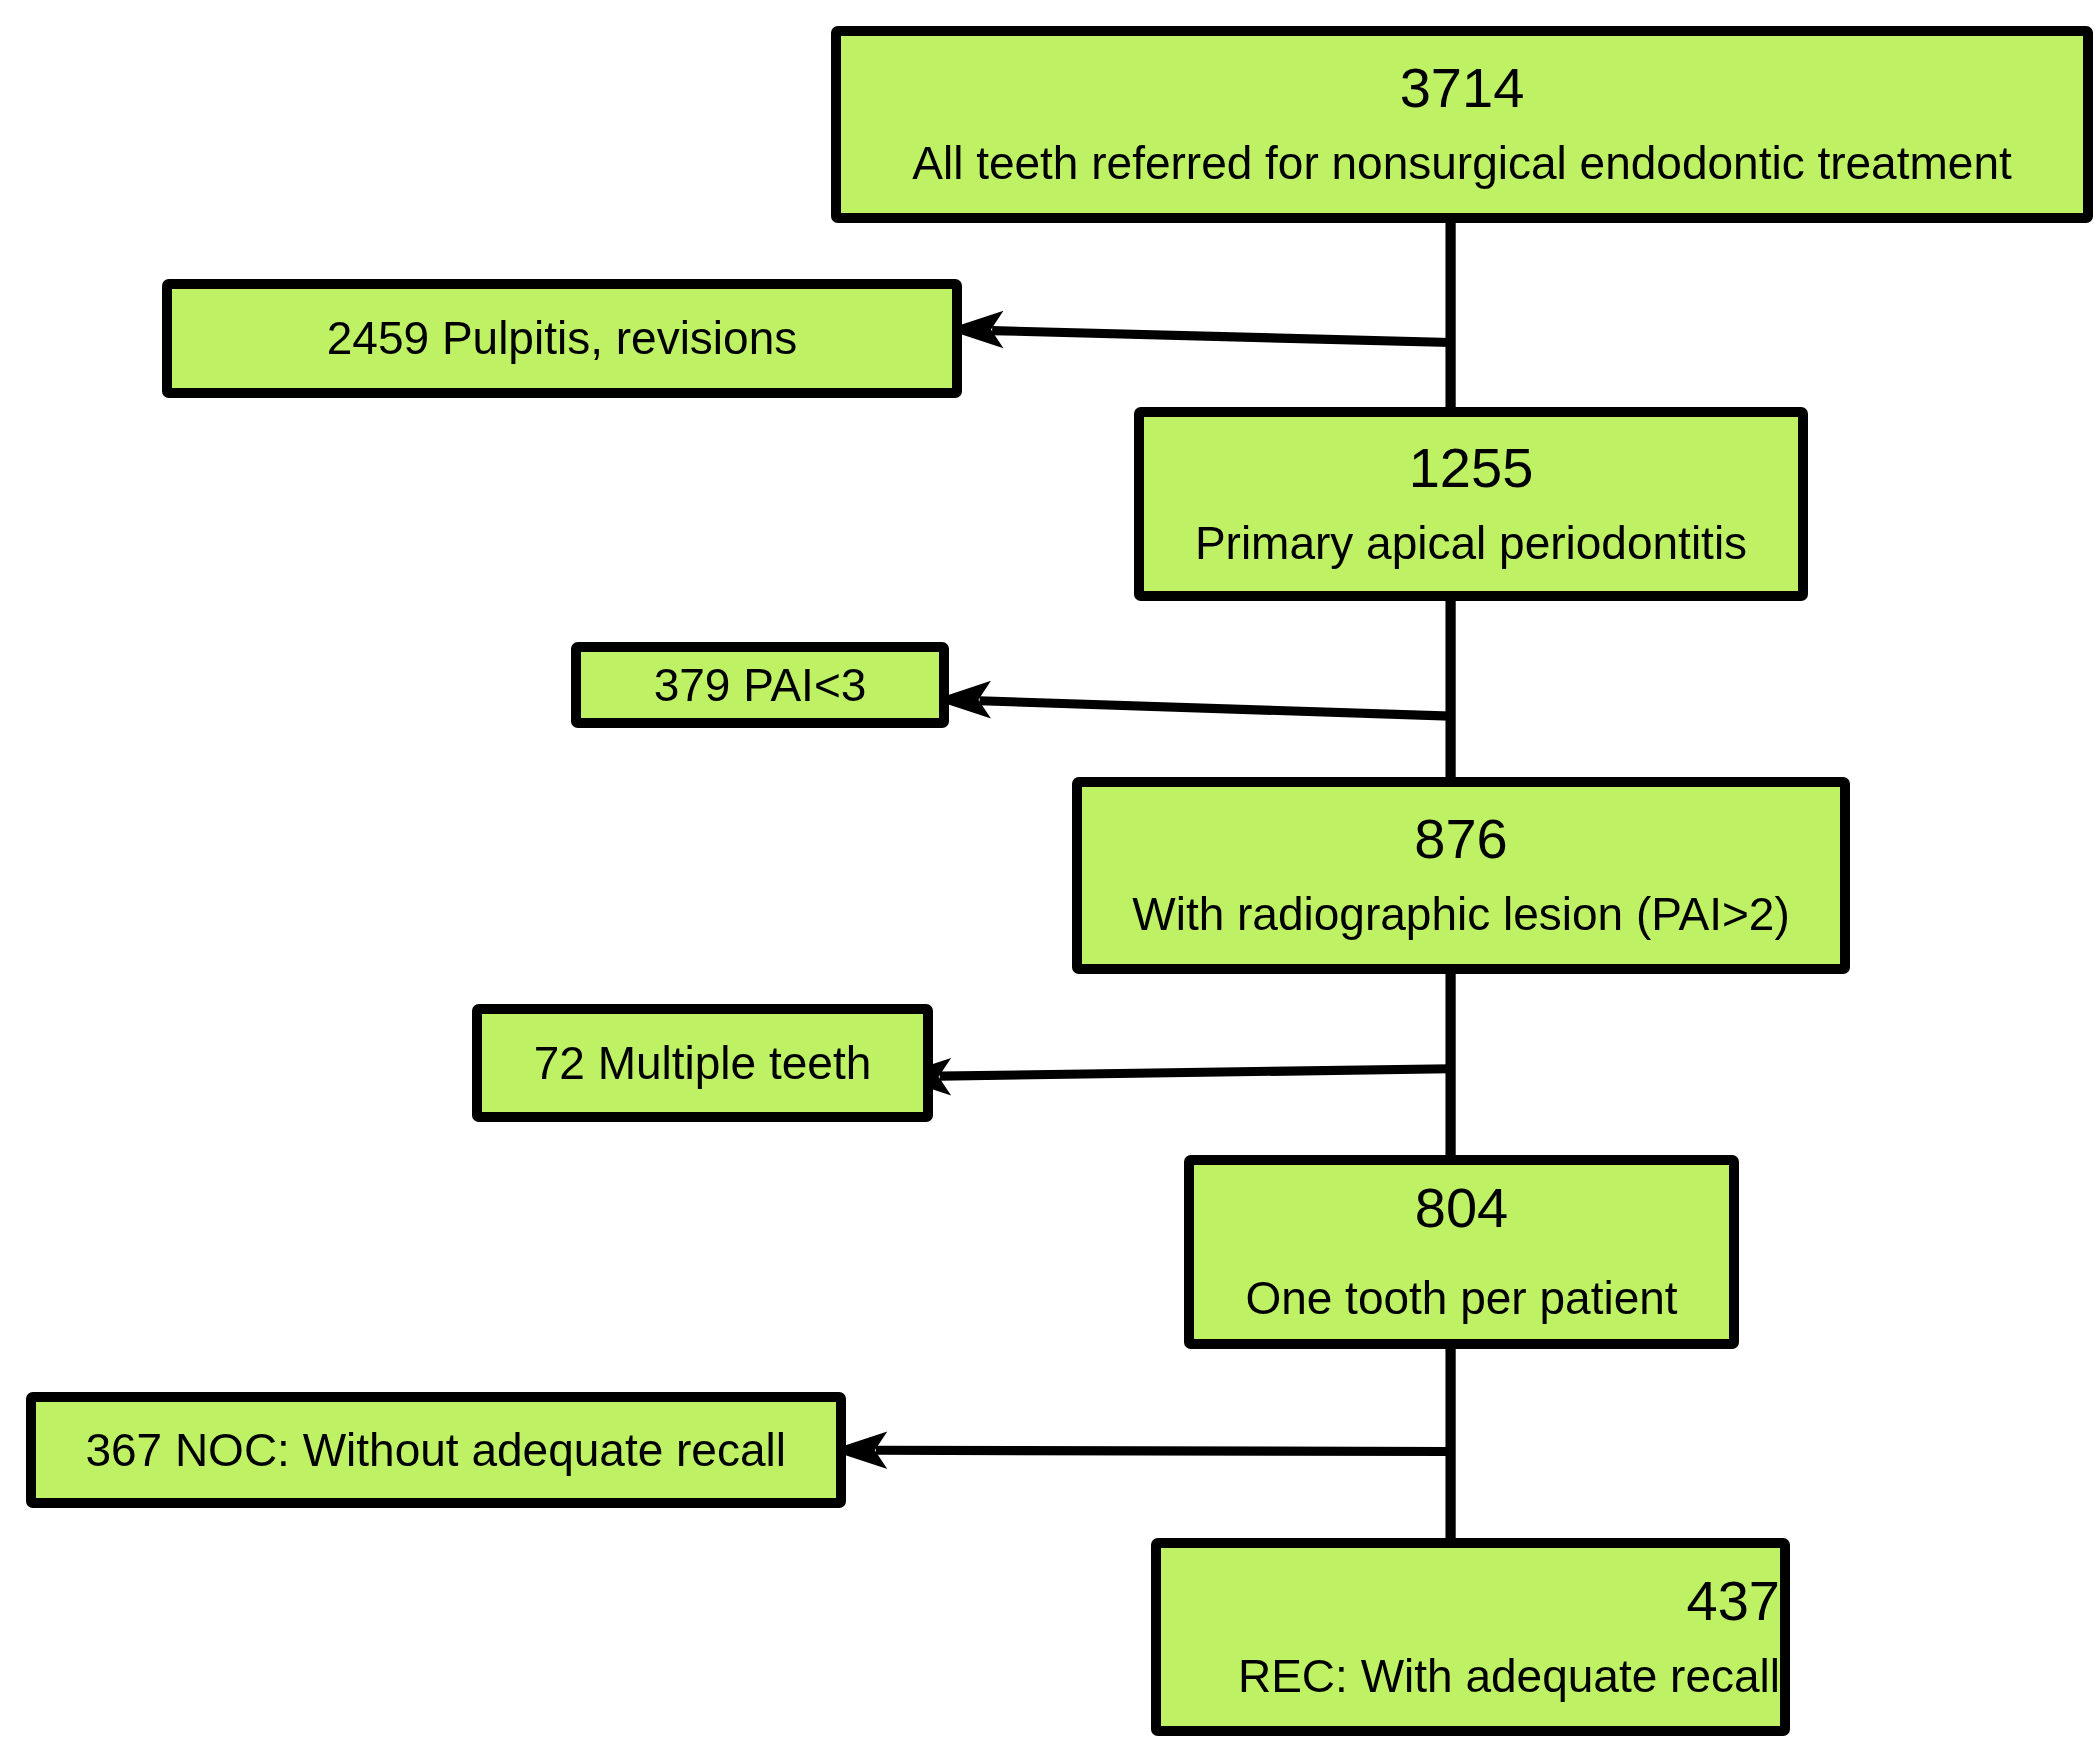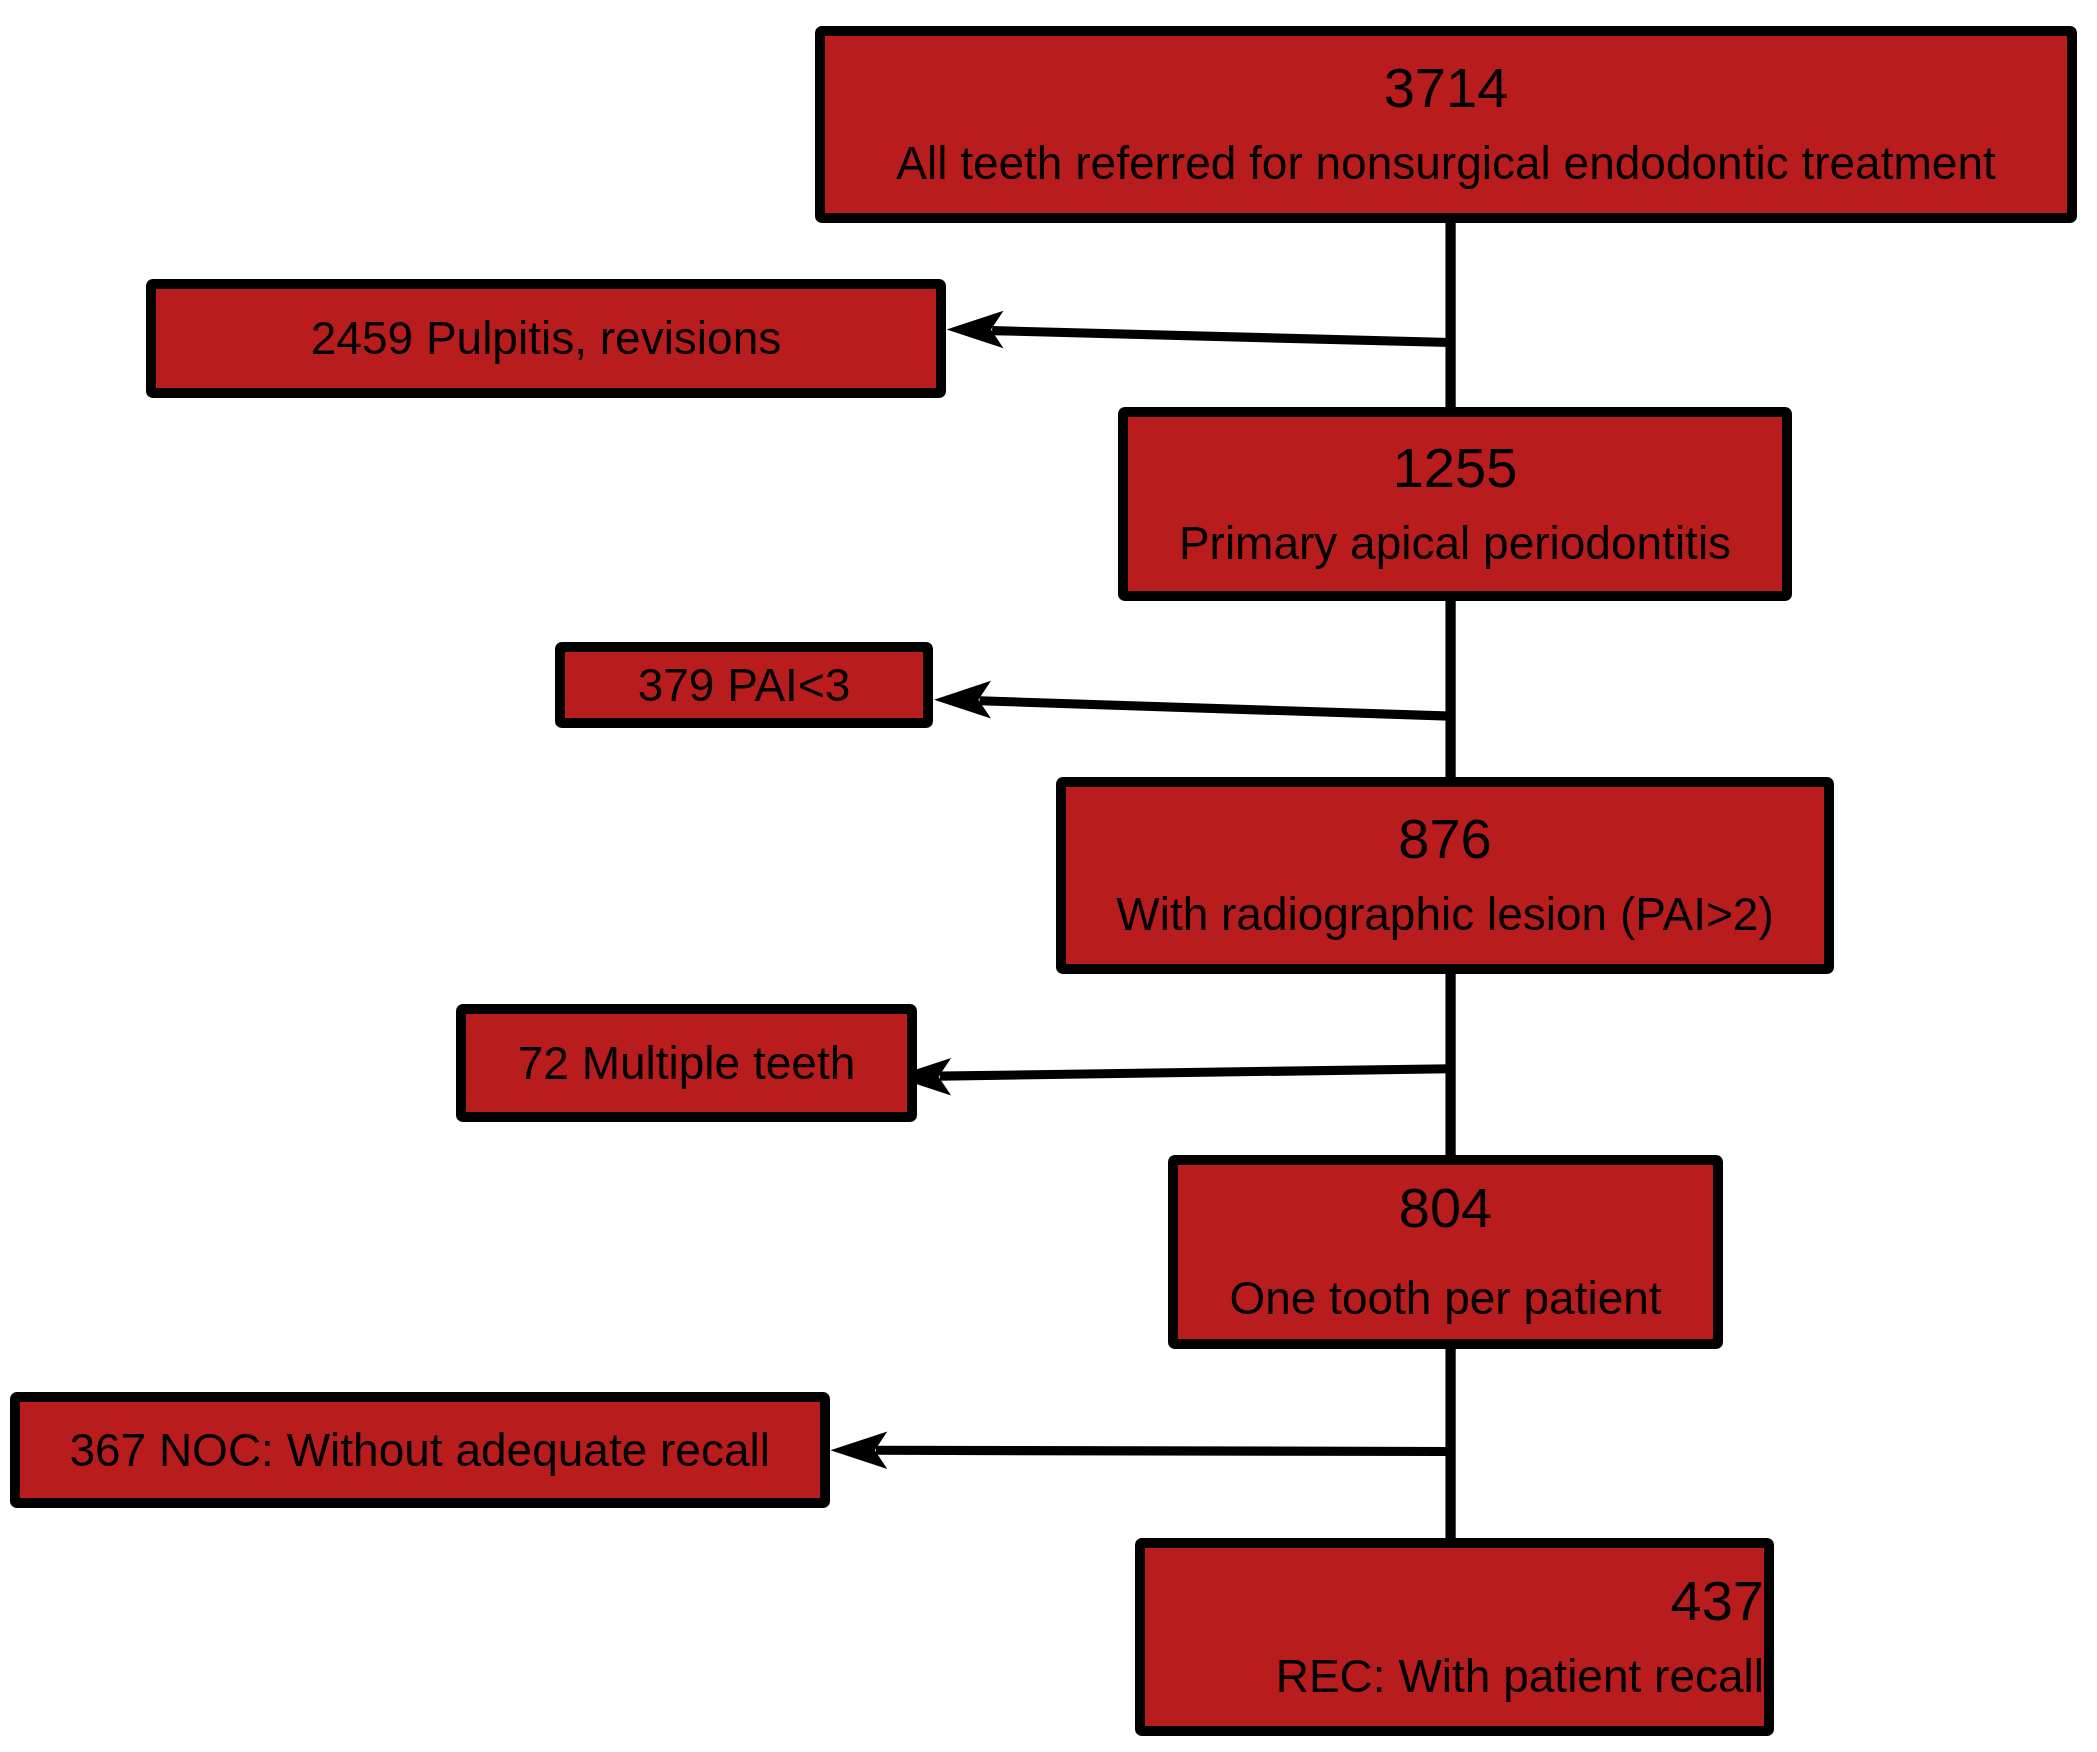--- a/index.html
+++ b/index.html
@@ -20,29 +20,30 @@
   #connector-layer {
     position: absolute;
     left: 0;
     top: 0;
     width: 2097px;
     height: 1753px;
   }
   .box {
     position: absolute;
     box-sizing: border-box;
-    background: #b91c1c;
+    background: #bef264;
     border: 10.8px solid #000000;
     border-radius: 6.8px;
     display: flex;
     flex-direction: column;
     align-items: center;
     justify-content: center;
     text-align: center;
     color: #000000;
+    margin-left: 16px;
   }
   .box.main {
     gap: 21.6px;
   }
   .count {
     font-size: 56px;
     line-height: 1;
     white-space: nowrap;
   }
   .label {
@@ -107,21 +108,21 @@
     <div class="label">With radiographic lesion (PAI&gt;2)</div>
   </div>
 
   <div class="box main" id="box-one-tooth">
     <div class="count">804</div>
     <div class="label">One tooth per patient</div>
   </div>
 
   <div class="box main" id="box-recall">
     <div class="count">437</div>
-    <div class="label">REC: With patient recall</div>
+    <div class="label">REC: With adequate recall</div>
   </div>
 
   <div class="box side" id="box-pulpitis">
     <div class="label">2459 Pulpitis, revisions</div>
   </div>
 
   <div class="box side" id="box-pai-less-3">
     <div class="label">379 PAI&lt;3</div>
   </div>
 

